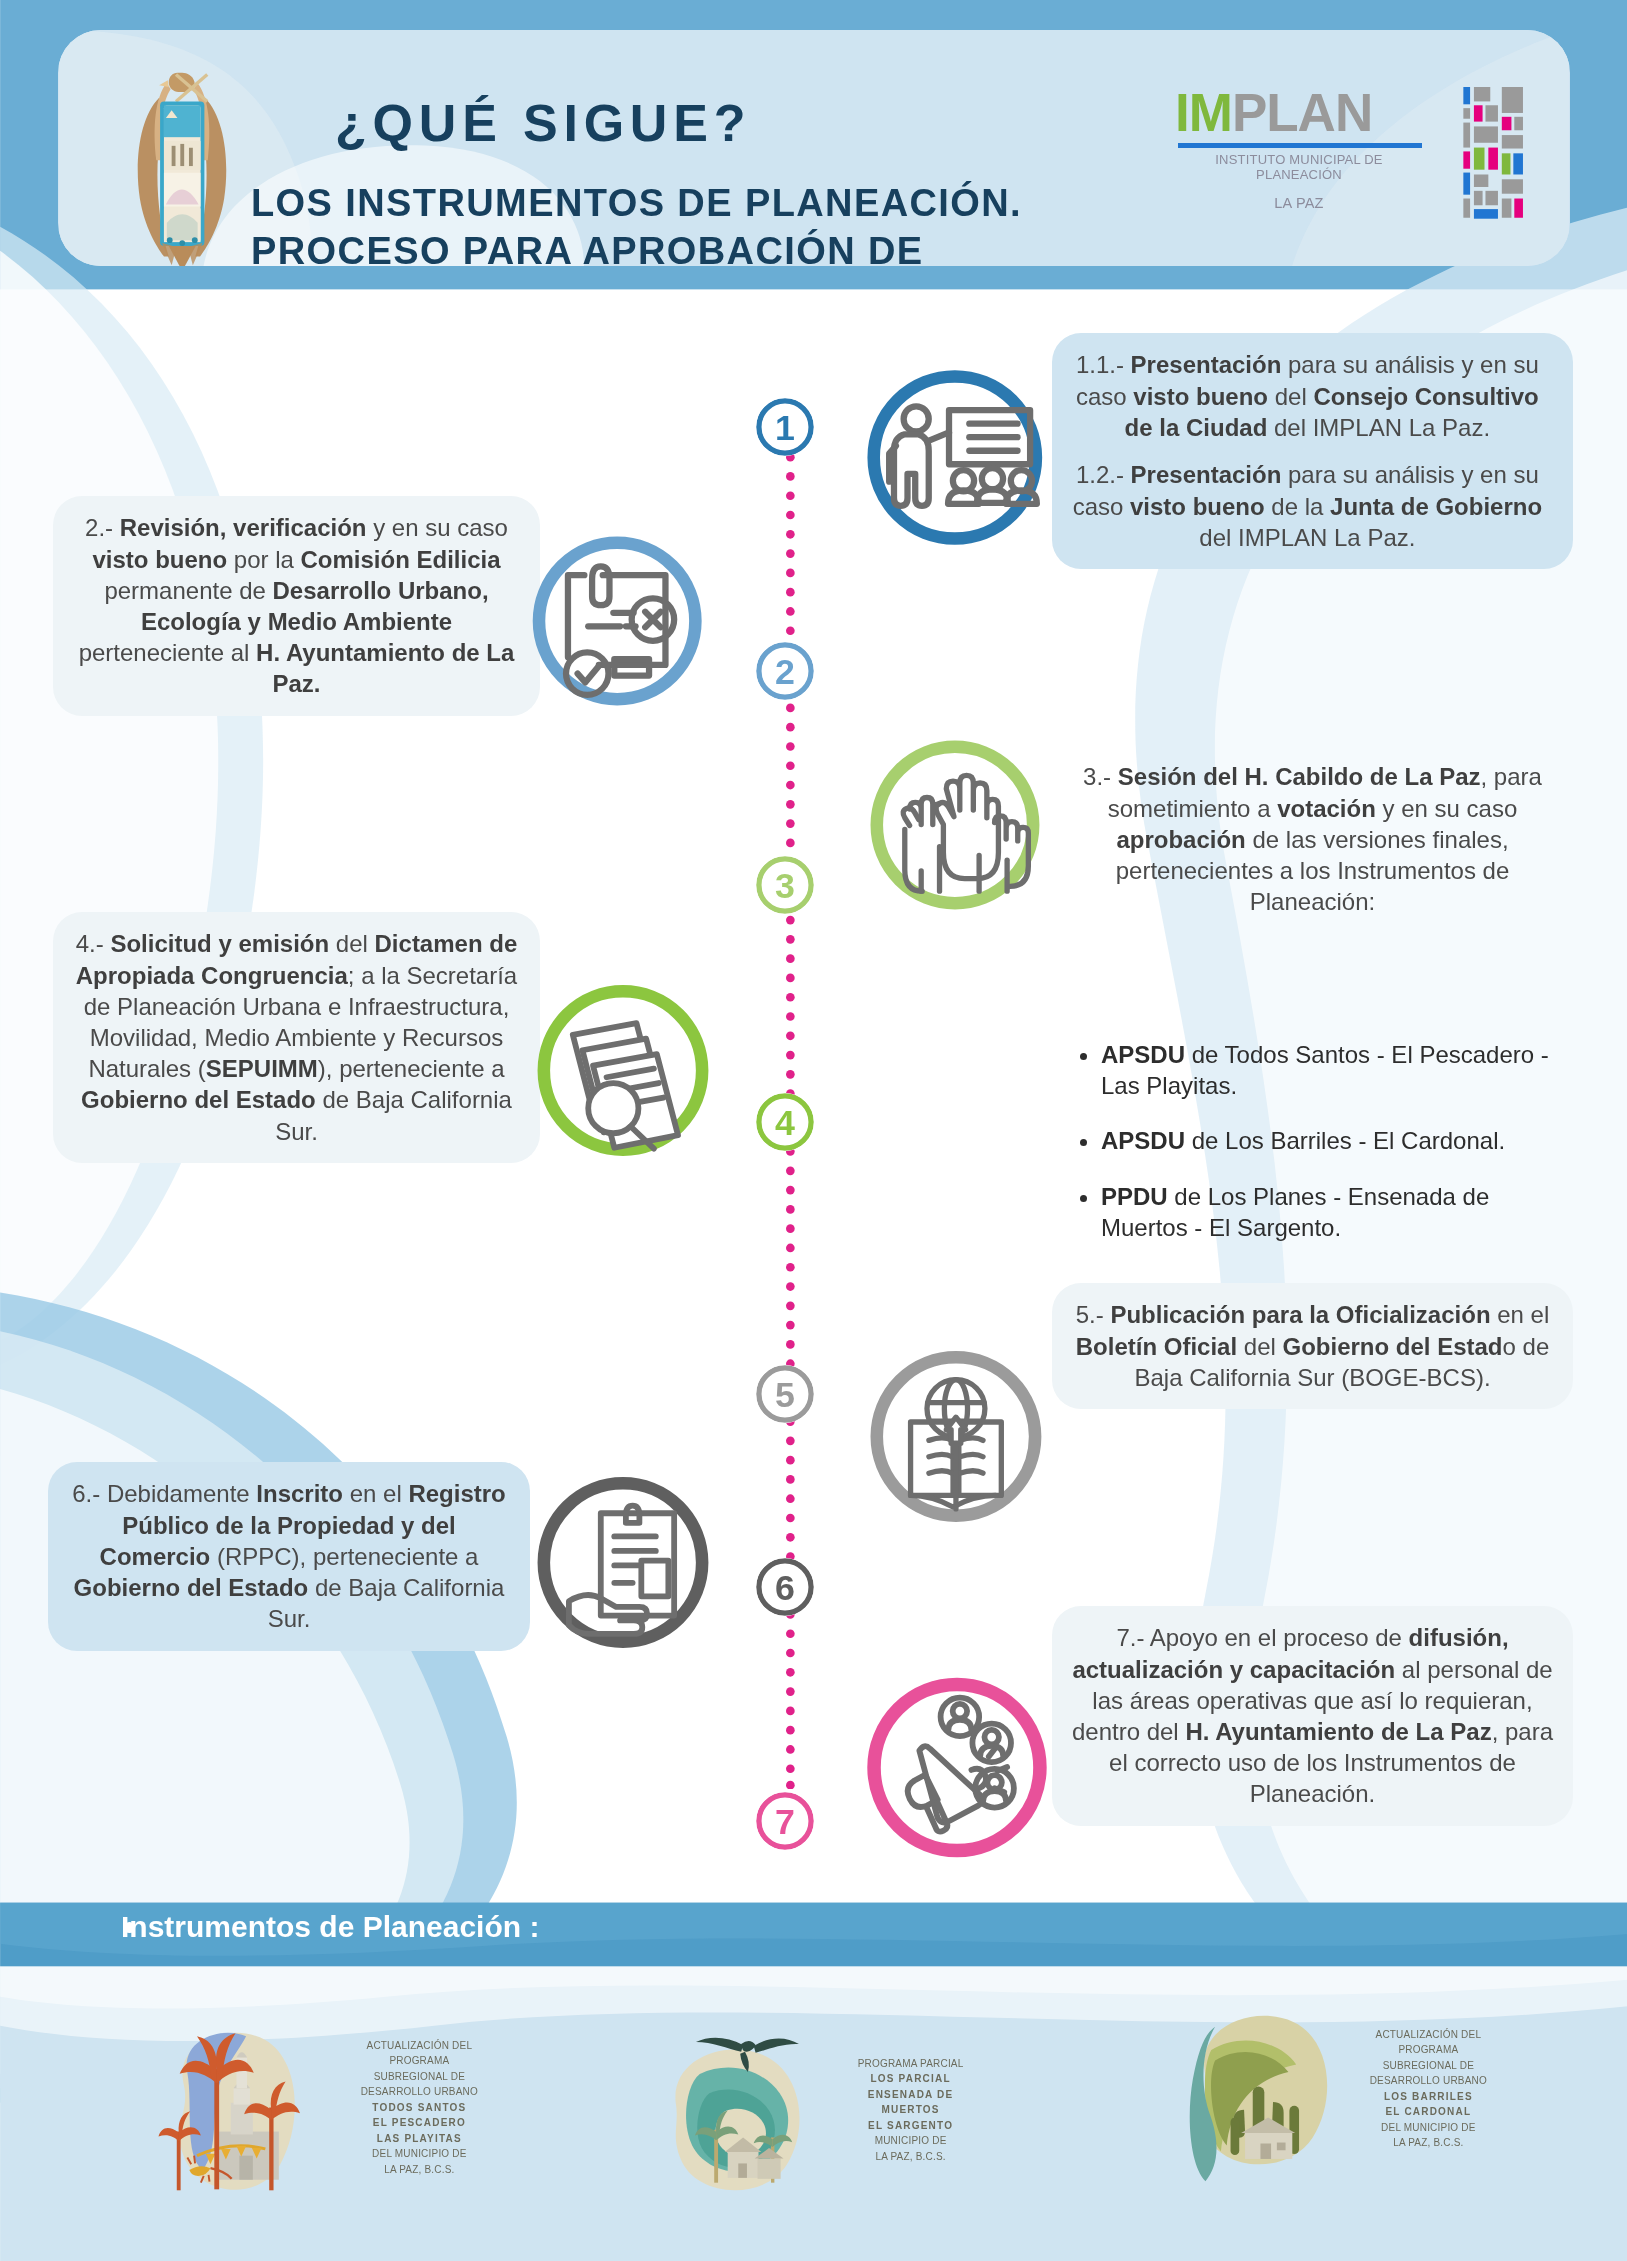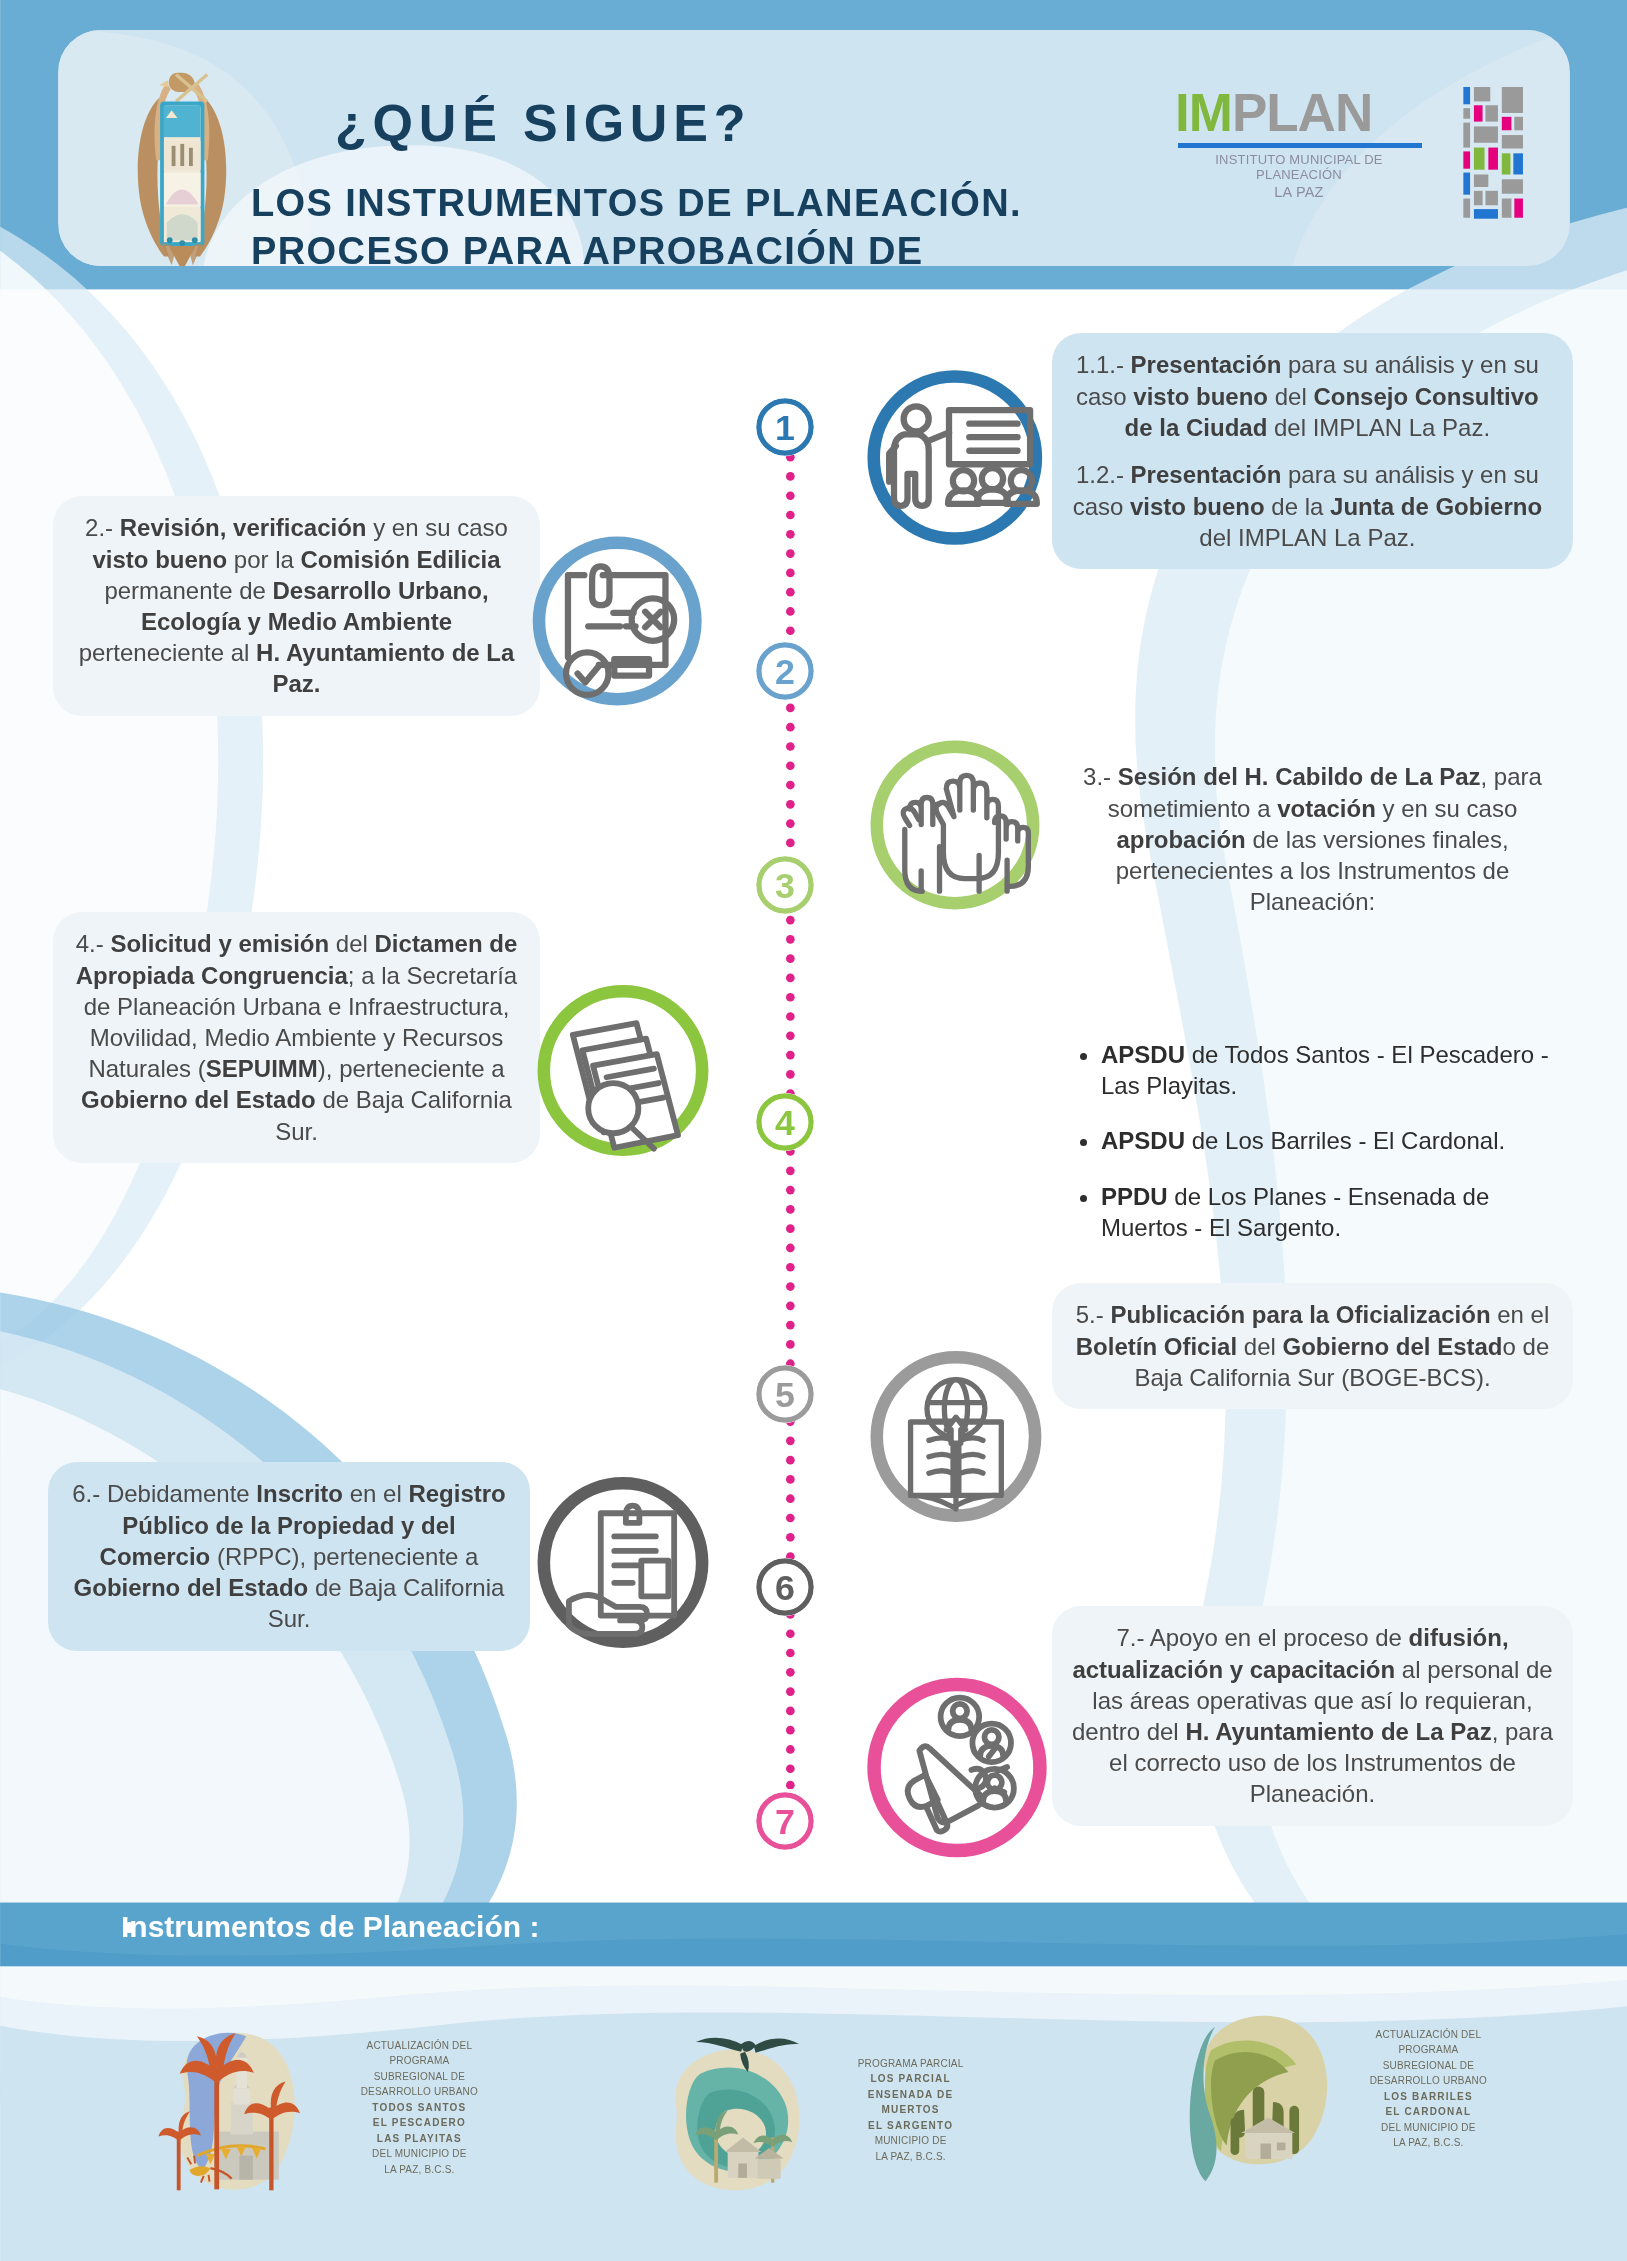--- a/index.html
+++ b/index.html
@@ -30,21 +30,21 @@
     font-size:38px; font-weight:bold; color:#17405e;
     letter-spacing:1.4px; line-height:1.25;
   }
   
   .logo{ position:absolute; right:106px; top:58px; z-index:5; width:289px;}
   .logo-word{ font-size:53px; font-weight:bold; letter-spacing:-1px; line-height:0.95;}
   .logo-im{ color:#7fb83d; }
   .logo-plan{ color:#9a9a9a; }
   .logo-rule{ height:4.8px; background:#2176d2; margin:4.8px 0 3.9px 2.9px; width:244px;}
   .logo-tag{ color:#8c8c9c; font-size:13px; letter-spacing:0.2px; text-align:center; width:248px;}
-  .logo-tag2{ color:#8c8c9c; font-size:14.5px; letter-spacing:0.2px; text-align:center; width:248px; margin-top:2px;}
+  .logo-tag2{ color:#8c8c9c; font-size:14.5px; letter-spacing:0.2px; text-align:center; width:248px; margin-top:13px;}
   .logo-blocks{ position:absolute; right:39px; top:57px; width:68px; height:137px;}
 
   
   .dots{ position:absolute; left:786px; top:434px; width:8.7px; height:1355px; z-index:3; }
   .num-circle{
     position:absolute; z-index:6; width:58px; height:58px; border-radius:50%;
     background:#ffffff; display:flex; align-items:center; justify-content:center;
     font-size:34px; font-weight:bold;
   }
   

